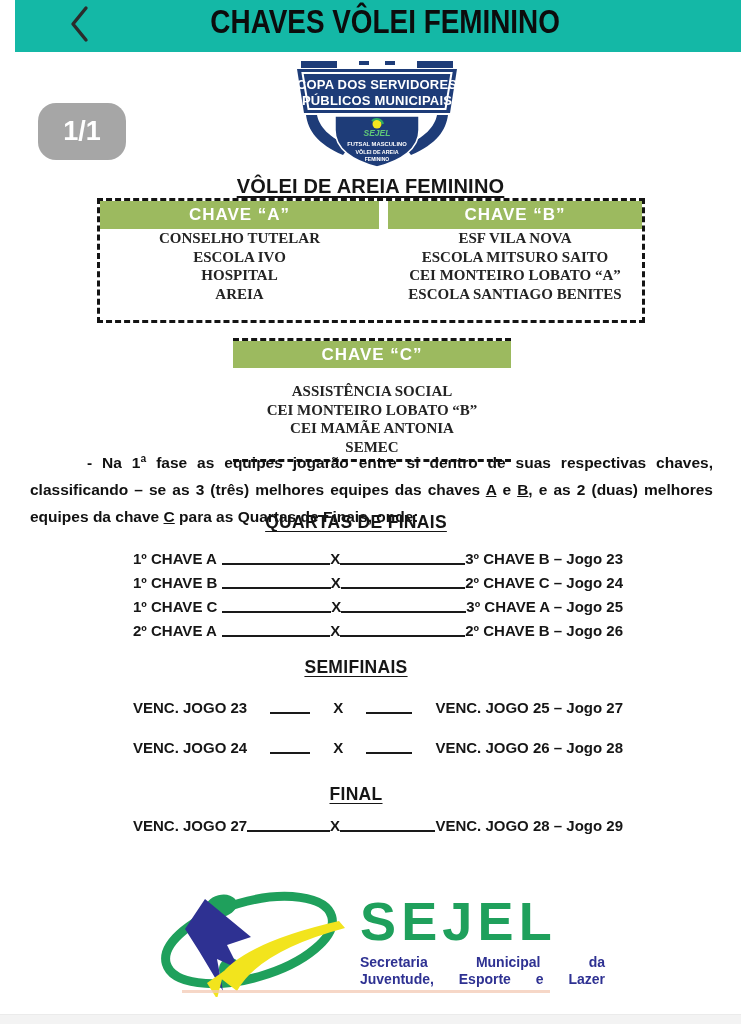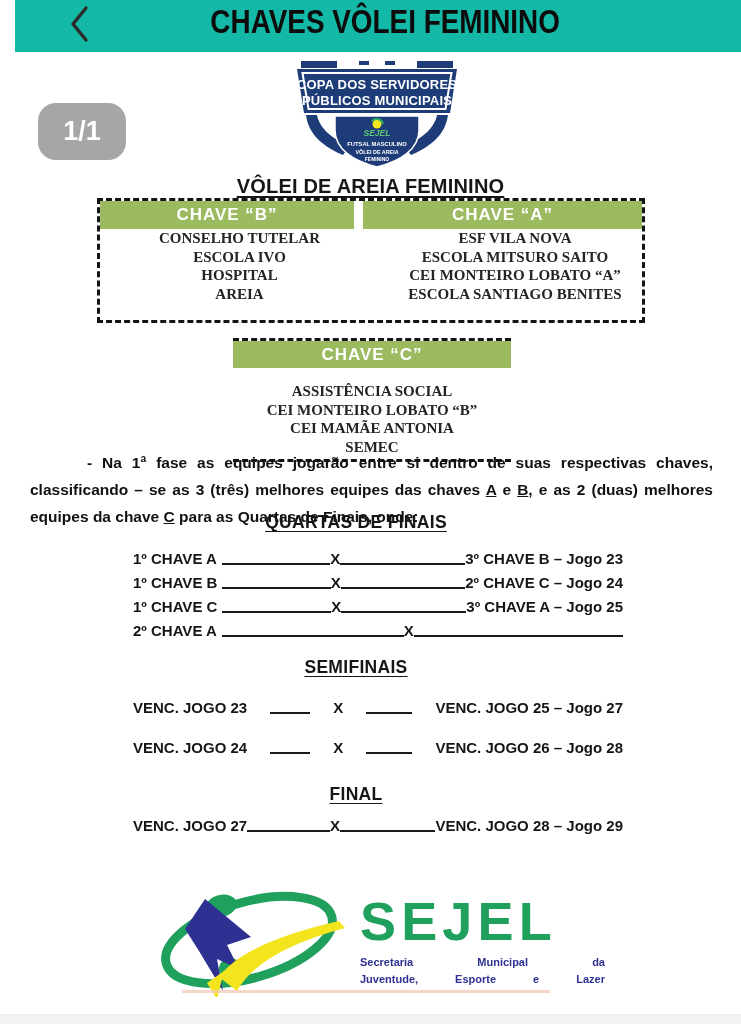--- a/index.html
+++ b/index.html
@@ -54,21 +54,21 @@
   .blank{border-bottom:2px solid #1a1a1a;height:2px;margin-bottom:4px;}
   .blank.l{flex:0.93;}
   .blank.r{flex:1.07;}
   .vs{line-height:20px;}
   .rows.semis .m-row{height:40px;gap:23px;}
   
   .footer-logo{position:absolute;left:147px;top:886px;width:458px;height:110px;display:flex;align-items:center;}
   .f-emblem{width:205px;height:112px;flex:none;}
   .f-right{margin-left:8px;width:245px;}
   .wordmark{font-size:53px;font-weight:800;color:var(--sejel-green);letter-spacing:5px;line-height:56px;transform:scaleX(1.02);transform-origin:left;}
-  .f-sub{margin-top:4px;color:var(--sejel-blue);font-weight:800;font-size:11px;line-height:17px;}
+  .f-sub{margin-top:4px;color:var(--sejel-blue);font-weight:800;font-size:14px;line-height:17px;}
   .f-sub div{text-align:justify;text-align-last:justify;}
   .pink-line{position:absolute;left:182px;top:990px;width:368px;height:3px;background:#f3c9b4;opacity:.75;}
   .bottom-strip{position:absolute;left:0;bottom:0;width:741px;height:10px;background:#f3f3f3;border-top:1px solid #ebebeb;}
   svg text{font-family:"Liberation Sans",sans-serif;}
 </style>
 </head>
 <body>
 
 <div class="topbar">
   <div class="back-btn">
@@ -109,22 +109,22 @@
     <text x="88" y="85" text-anchor="middle" fill="#ffffff" font-size="5.8" font-weight="700">FUTSAL MASCULINO</text>
     <text x="88" y="93" text-anchor="middle" fill="#ffffff" font-size="5.4" font-weight="700">VÔLEI DE AREIA</text>
     <text x="88" y="100" text-anchor="middle" fill="#ffffff" font-size="5" font-weight="700">FEMININO</text>
   </svg>
 </div>
 
 <div class="doc-title">VÔLEI DE AREIA FEMININO</div>
 
 <div class="box-ab">
   <div class="hdr-row">
+    <div class="g-hdr hdr-a">CHAVE “A”</div>
     <div class="g-hdr hdr-b">CHAVE “B”</div>
-    <div class="g-hdr hdr-a">CHAVE “A”</div>
   </div>
   <div class="cols">
     <div class="col a">
       <div class="team">CONSELHO TUTELAR</div>
       <div class="team">ESCOLA IVO</div>
       <div class="team">HOSPITAL</div>
       <div class="team">AREIA</div>
     </div>
     <div class="col b">
       <div class="team">ESF VILA NOVA</div>
@@ -168,20 +168,21 @@
       <span class="blank l"></span>
       <span class="vs">X</span>
       <span class="blank r"></span>
       <span class="lbl">3º CHAVE A – Jogo 25</span>
   </div>
   <div class="m-row">
     <span class="lbl gap">2º CHAVE A</span>
       <span class="blank l"></span>
       <span class="vs">X</span>
       <span class="blank r"></span>
+      <span class="lbl">2º CHAVE B – Jogo 26</span>
   </div>
 </div>
 
 <div class="sec-title" style="top:657px;">SEMIFINAIS</div>
 <div class="rows semis" style="top:678px;">
   <div class="m-row">
     <span class="lbl">VENC. JOGO 23</span>
       <span class="blank l"></span>
       <span class="vs">X</span>
       <span class="blank r"></span>

